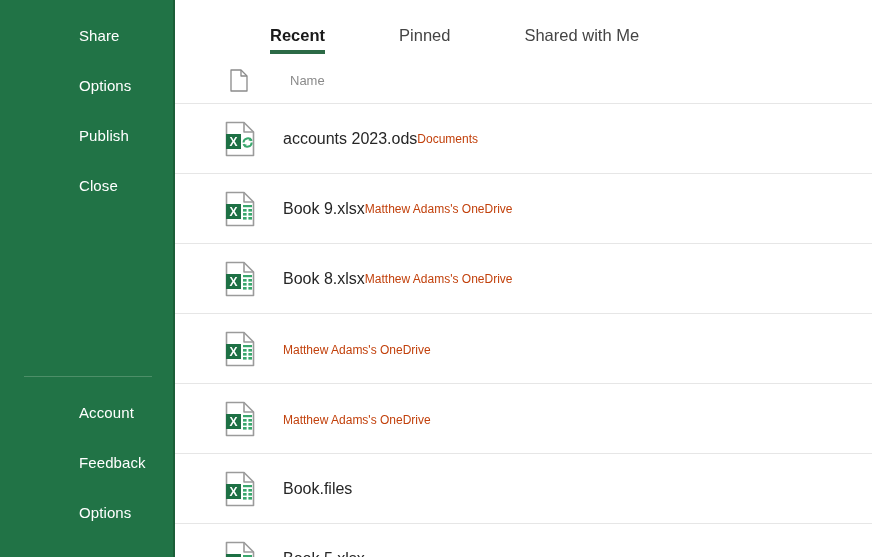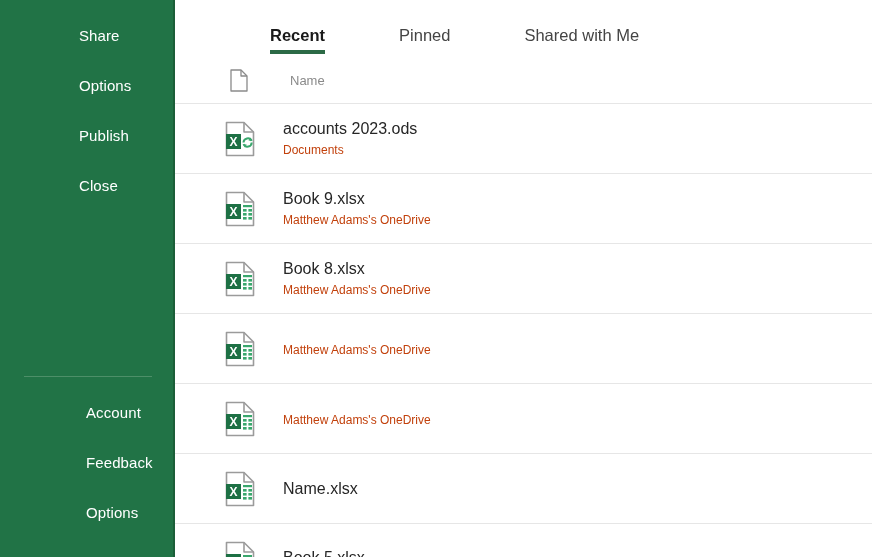--- a/index.html
+++ b/index.html
@@ -51,21 +51,21 @@
     left: 24px;
     width: 128px;
     top: 376px;
     height: 1px;
     background: #4d8f68;
   }
 
   .sidebar-nav-bottom {
     position: absolute;
     top: 387px;
-    left: 7px;
+    left: 0;
     right: 0;
   }
 
   
   .content {
     flex: 1 1 auto;
     height: 557px;
     background: #ffffff;
     position: relative;
     overflow: hidden;
@@ -146,21 +146,21 @@
     width: 30px;
     height: 36px;
     flex: 0 0 30px;
     position: relative;
   }
   .file-icon svg { display: block; }
 
   .file-text {
     margin-left: 28px;
     display: flex;
-    flex-direction: column;
+    flex-direction: row;
     justify-content: center;
     overflow: hidden;
   }
 
   .file-name {
     font-size: 16px;
     color: #262626;
     line-height: 21px;
     white-space: nowrap;
   }
@@ -365,21 +365,21 @@
               <rect x="18" y="18" width="3.6" height="2.6"></rect>
               <rect x="23.4" y="18" width="3.6" height="2.6"></rect>
               <rect x="18" y="22" width="3.6" height="2.6"></rect>
               <rect x="23.4" y="22" width="3.6" height="2.6"></rect>
               <rect x="18" y="26" width="3.6" height="2.6"></rect>
               <rect x="23.4" y="26" width="3.6" height="2.6"></rect>
             </g>
           </svg>
         </span>
         <span class="file-text">
-          <span class="file-name">Name.xlsx</span>
+          <span class="file-name">Book.files</span>
         </span>
       </div>
 
       <div class="file-row">
         <span class="file-icon">
           <svg width="30" height="36" viewBox="0 0 30 36">
             <path d="M1.5 1.5 H19 L28.5 11 V34.5 H1.5 Z" fill="#ffffff" stroke="#9b9b9b" stroke-width="1.6" stroke-linejoin="round"></path>
             <path d="M19 1.5 V11 H28.5" fill="none" stroke="#9b9b9b" stroke-width="1.6" stroke-linejoin="round"></path>
             <rect x="1" y="13" width="15" height="15" fill="#1d7044"></rect>
             <text x="8.5" y="25" font-family="Liberation Sans, sans-serif" font-size="12" font-weight="bold" fill="#ffffff" text-anchor="middle">X</text>

